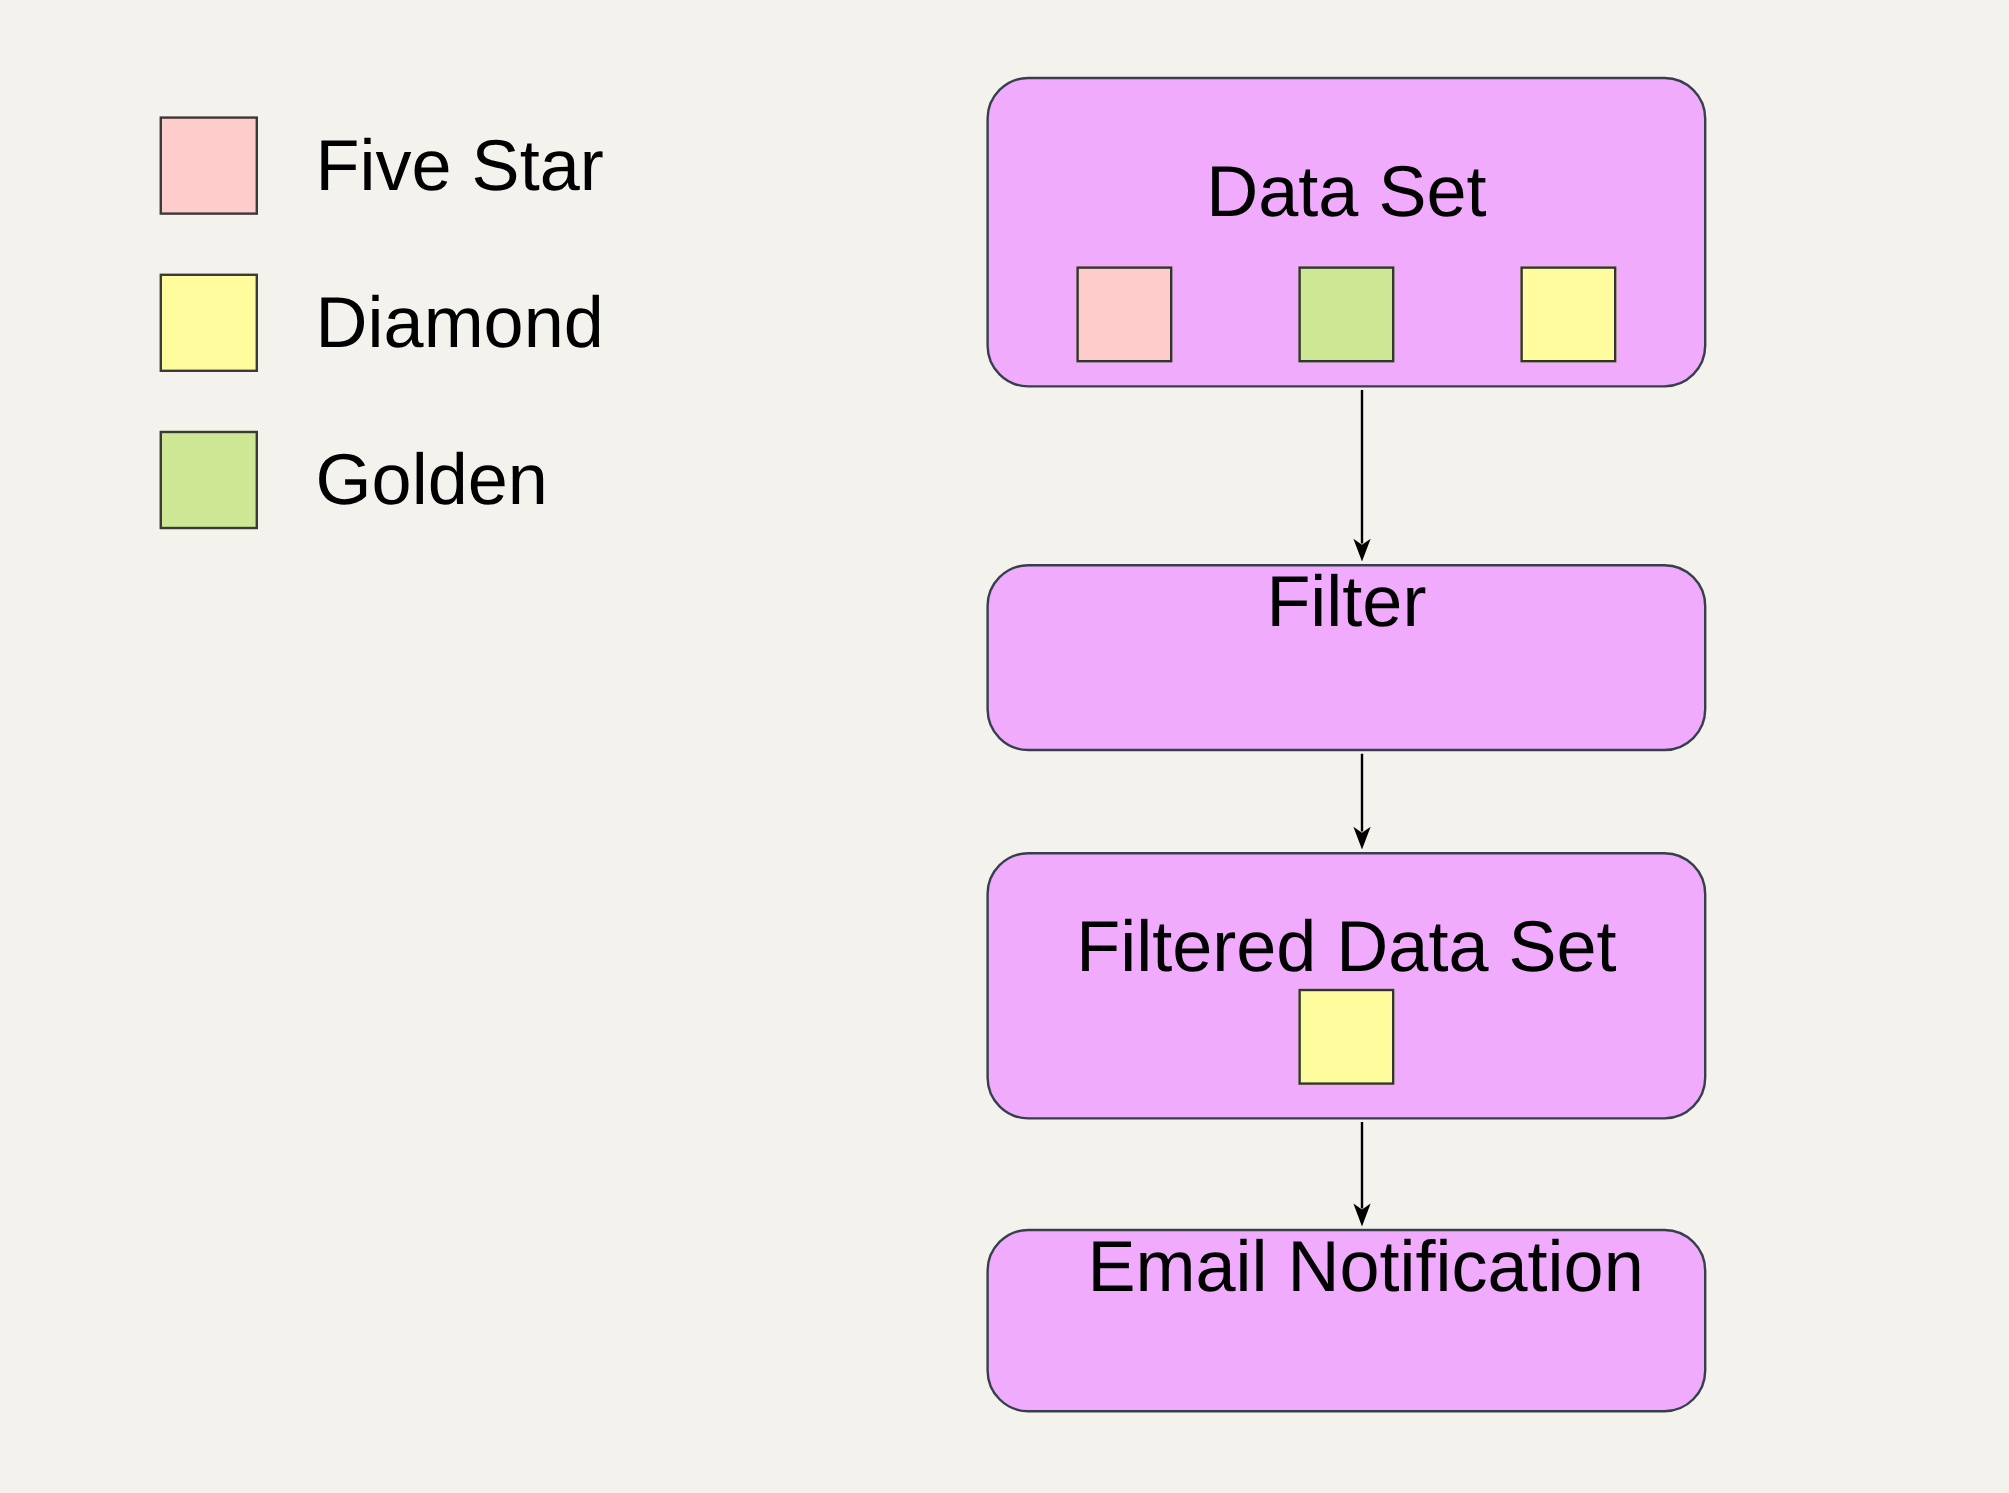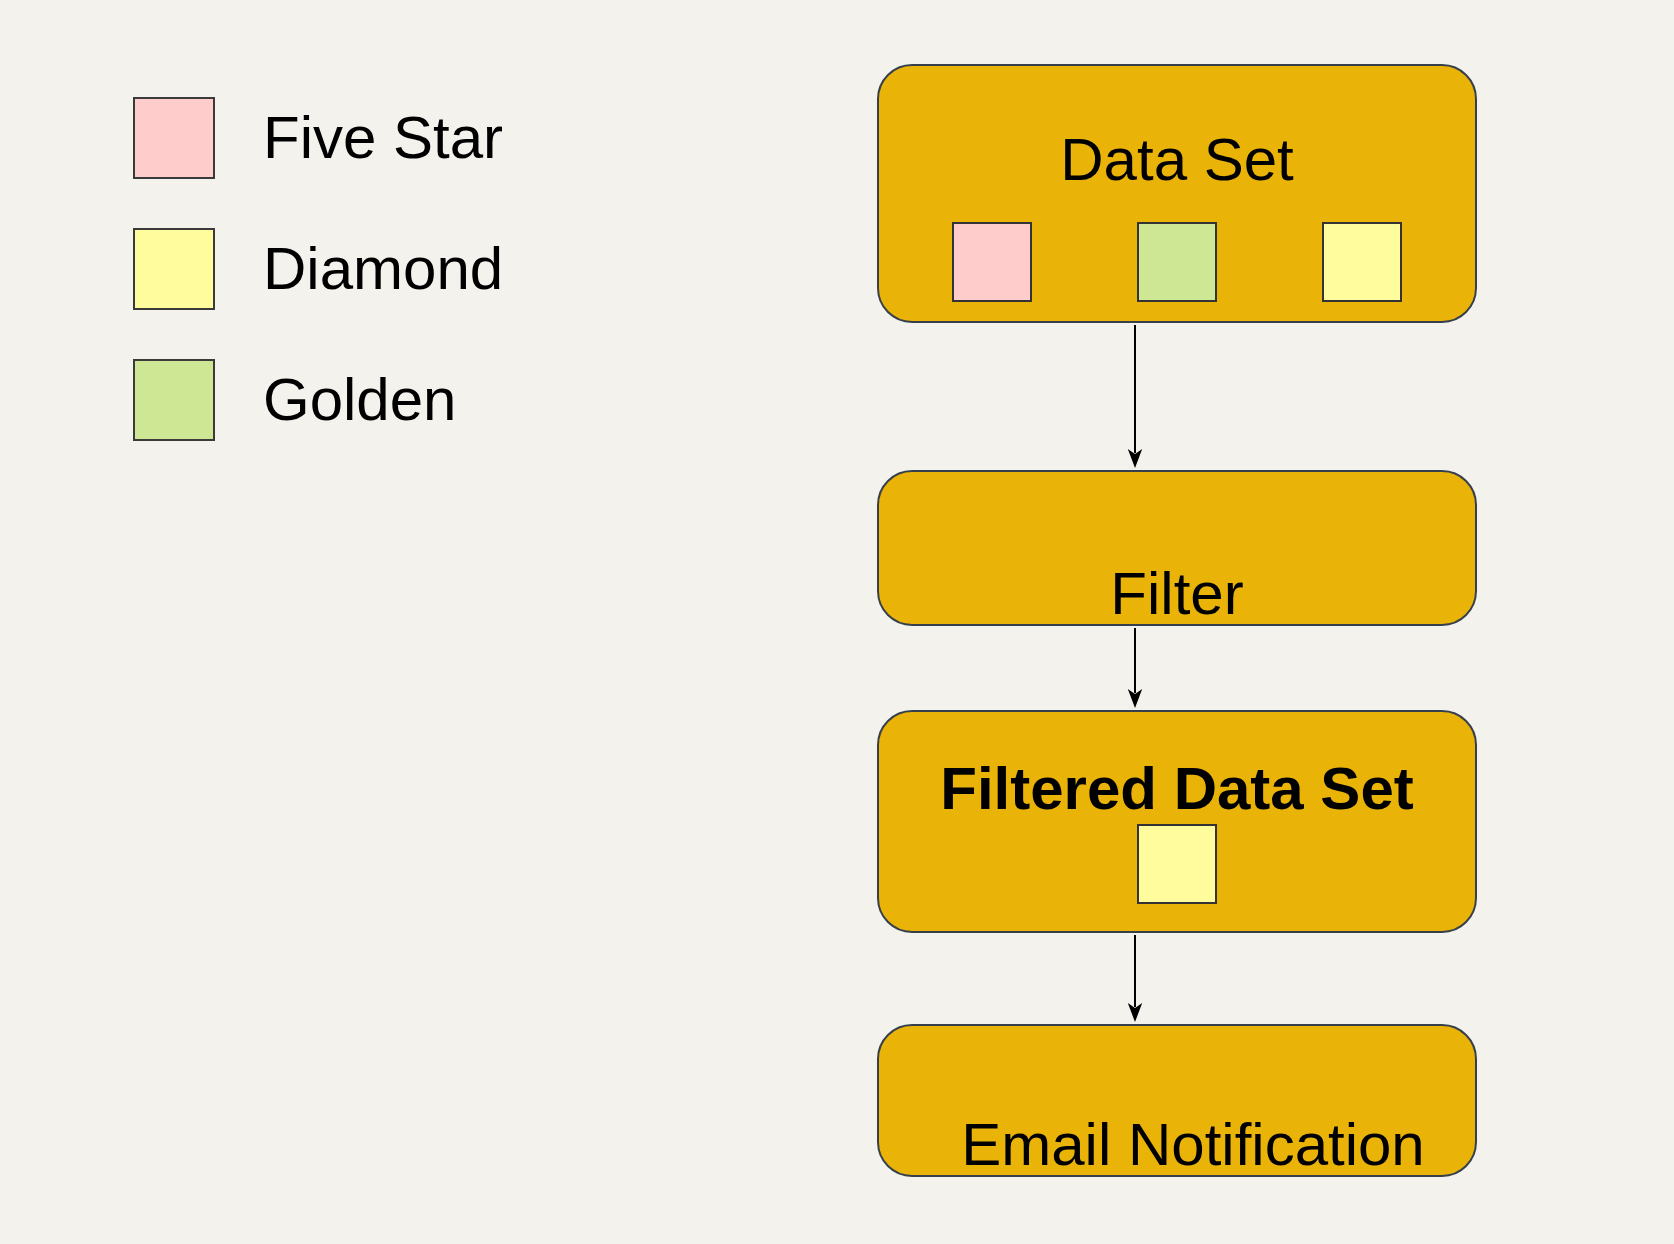--- a/index.html
+++ b/index.html
@@ -39,39 +39,39 @@
   }
   .legend-label {
     font-size: 60px;
     line-height: 1;
     white-space: nowrap;
   }
 
   
   .node {
     position: absolute;
-    left: 877px;
+    left: 822px;
     width: 600px;
-    background: #eab308;
+    background: #f0abfc;
     border: 2px solid #36404C;
     border-radius: 35px;
     box-sizing: border-box;
   }
   .node-title {
     position: absolute;
     left: 0;
     width: 100%;
     text-align: center;
     font-size: 60px;
     line-height: 1;
     white-space: nowrap;
   }
   .node.centered {
     display: flex;
-    align-items: flex-end;
+    align-items: flex-start;
     justify-content: center;
   }
   .node.centered .node-title {
     position: static;
   }
   .chips {
     position: absolute;
     left: 0;
     width: 100%;
     display: flex;
@@ -84,21 +84,21 @@
     border: 2px solid #333333;
     box-sizing: border-box;
   }
 
   #node-data-set          { top: 64px;  height: 259px; }
   #node-data-set .node-title { top: 64px; }
   #node-data-set .chips   { top: 156px; }
 
   #node-filter            { top: 470px; height: 156px; }
 
-  #node-filtered-data-set { top: 710px; height: 223px; font-weight: bold; }
+  #node-filtered-data-set { top: 710px; height: 223px; }
   #node-filtered-data-set .node-title { top: 47px; }
   #node-filtered-data-set .chips { top: 112px; }
 
   #node-email-notification { top: 1024px; height: 153px; padding-left: 32px; }
 
   
   .arrow {
     position: absolute;
     left: 1125px;
     width: 20px;

